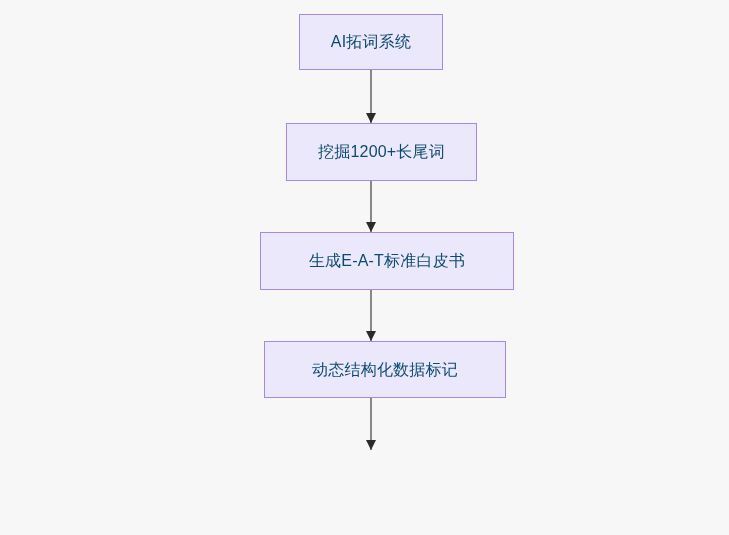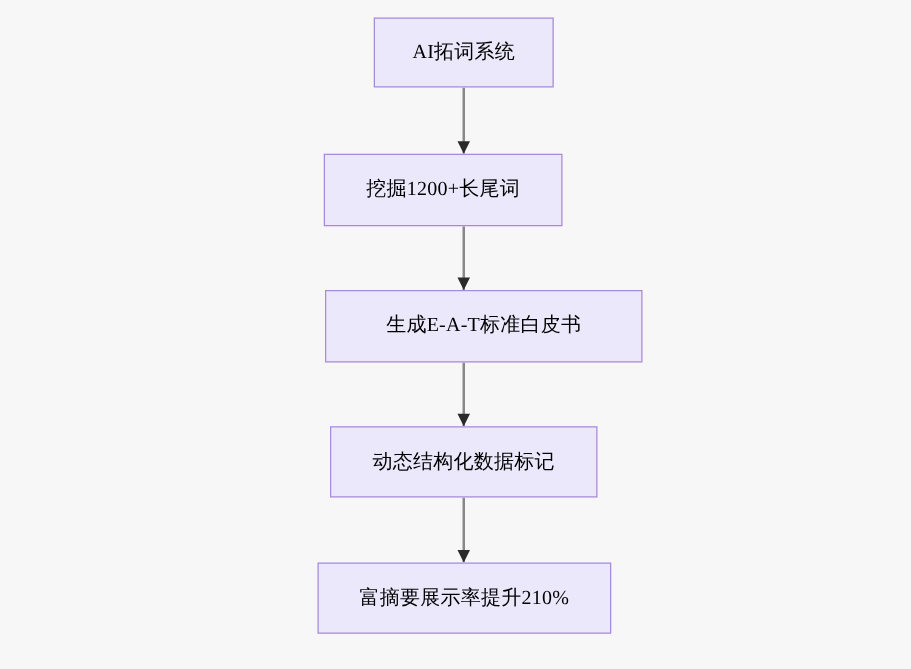--- a/index.html
+++ b/index.html
@@ -27,25 +27,25 @@
     border: 1.6px solid #a78bda;
     border-radius: 0;
     display: flex;
     align-items: center;
     justify-content: center;
     z-index: 2;
   }
   .node-label {
     font-size: 16px;
     line-height: 1.2;
-    color: #000000;
+    color: #0c4a6e;
     letter-spacing: 0.2px;
     white-space: nowrap;
     text-align: center;
-    font-family: Liberation Serif, serif;
+    font-family: Liberation Sans, sans-serif;
   }
   .connector {
     position: absolute;
     z-index: 1;
   }
   .connector-line {
     position: absolute;
     left: 0;
     top: 0;
     width: 2px;
@@ -56,23 +56,23 @@
     left: -4px;
     width: 0;
     height: 0;
     border-left: 5px solid transparent;
     border-right: 5px solid transparent;
     border-top: 10px solid #2a2a2a;
   }
 
   
   #node-0 { left: 299px; top: 14px;  width: 144px; height: 56px; }
-  #node-1 { left: 259px; top: 123px; width: 191px; height: 58px; }
+  #node-1 { left: 286px; top: 123px; width: 191px; height: 58px; }
   #node-2 { left: 260px; top: 232px; width: 254px; height: 58px; }
-  #node-3 { left: 264px; top: 341px; width: 214px; height: 57px; }
+  #node-3 { left: 264px; top: 341px; width: 242px; height: 57px; }
   #node-4 { left: 254px; top: 450px; width: 235px; height: 57px; }
 
   
   #edge-0 { left: 370px; top: 70px;  height: 53px; }
   #edge-1 { left: 370px; top: 181px; height: 51px; }
   #edge-2 { left: 370px; top: 290px; height: 51px; }
   #edge-3 { left: 370px; top: 398px; height: 52px; }
 </style>
 </head>
 <body>
@@ -105,17 +105,14 @@
   </div>
 
   <div class="node" id="node-2">
     <span class="node-label">生成E-A-T标准白皮书</span>
   </div>
 
   <div class="node" id="node-3">
     <span class="node-label">动态结构化数据标记</span>
   </div>
 
-  <div class="node" id="node-4">
-    <span class="node-label">富摘要展示率提升210%</span>
-  </div>
 
 </div>
 
 </body></html>

